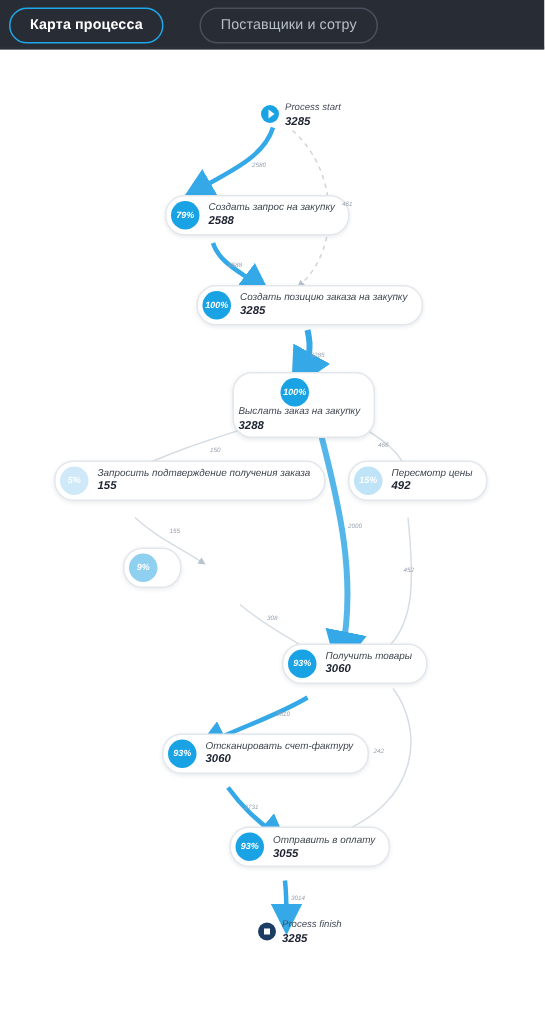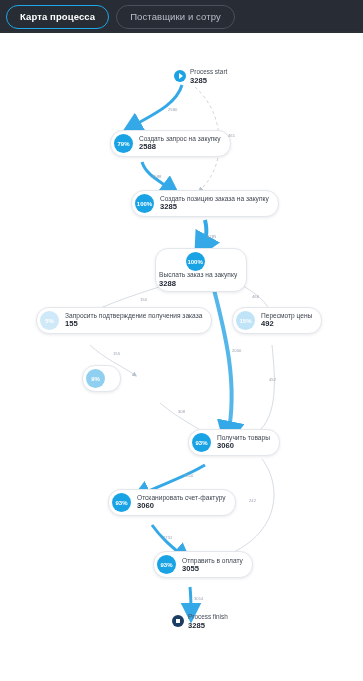--- a/index.html
+++ b/index.html
@@ -7,21 +7,21 @@
   body {
     font-family: "Liberation Sans", sans-serif;
     background:#ffffff;
   }
   #app { position:relative; width:363px; height:681px; }
 
   
   .tabbar {
     position:absolute; left:0; top:0; width:363px; height:33px;
     background:#272c35;
-    display:flex; align-items:center; gap:7px;
+    display:flex; align-items:center; gap:24px;
     padding-left:6px;
     overflow:hidden;
   }
   .tabbar:after {
     content:""; position:absolute; left:0; bottom:0; width:363px; height:2px;
     background:#2a2f38;
   }
   .tab {
     height:24px; border-radius:12px;
     border:1px solid #4a515d;
@@ -31,21 +31,21 @@
     padding:0 13px; white-space:nowrap; flex:none;
   }
   .tab.active {
     border:1.6px solid #1fa8e8;
     color:#ffffff; font-weight:bold;
   }
 
   
   .canvas {
     position:absolute; left:0; top:35px; width:350px; height:646px;
-    background:#ffffff; overflow:hidden;
+    background:#ffffff; overflow:hidden;font-style:italic;
   }
   svg.edges { position:absolute; left:0; top:0; width:363px; height:646px; }
 
   
   .node {
     position:absolute;
     background:#ffffff;
     border:1px solid #e3e7ec;
     border-radius:13px;
     box-shadow:0 1px 3px rgba(30,50,80,.10);

